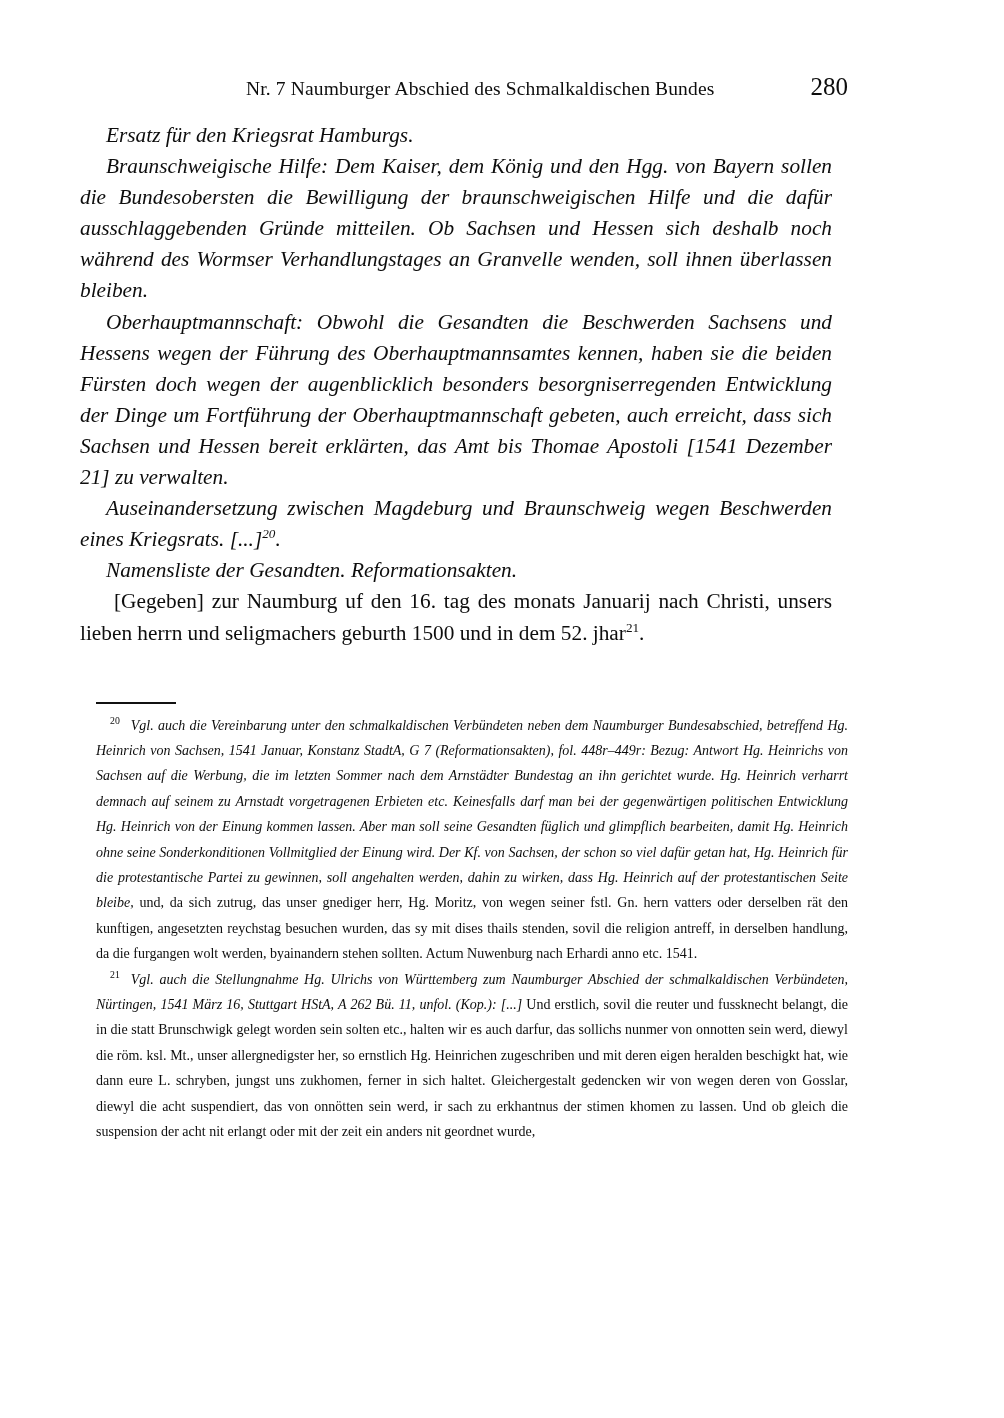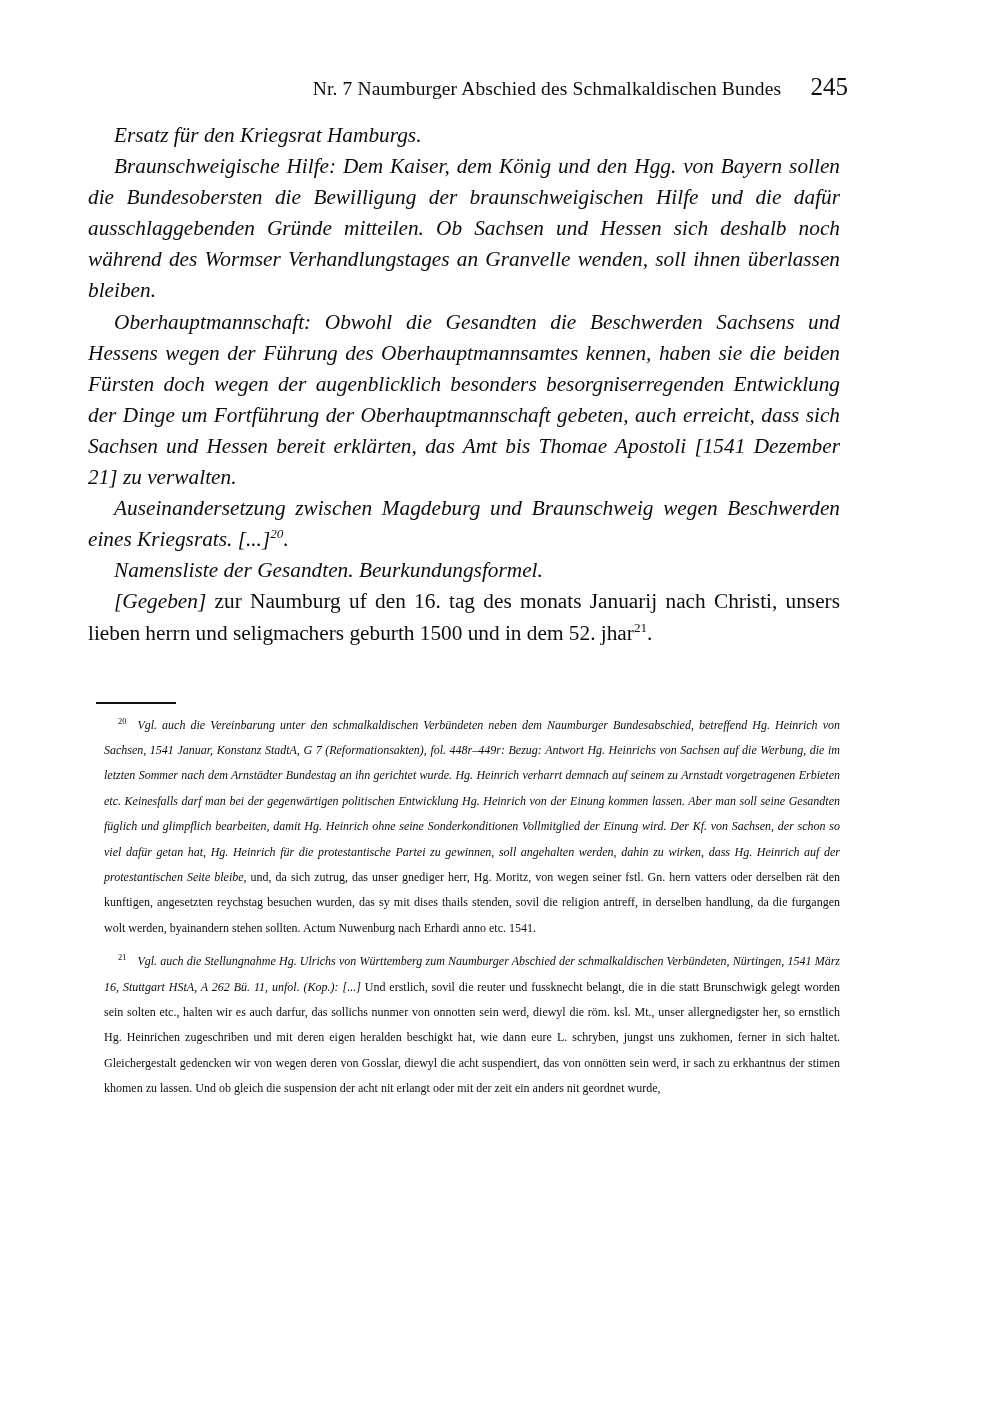--- a/index.html
+++ b/index.html
@@ -20,60 +20,60 @@
 
   
   .runhead {
     position: absolute;
     left: 96px;
     top: 78px;
     width: 752px;
     height: 30px;
     display: flex;
     align-items: baseline;
-    justify-content: center;
+    justify-content: flex-start;
   }
   .runhead-title {
     font-size: 19.5px;
     letter-spacing: 0.15px;
     white-space: nowrap;
     margin-left: 150px;
   }
   .runhead-folio {
     position: absolute;
     right: 0;
     top: -4px;
     font-size: 25px;
     line-height: 1;
   }
 
   
   .body-block {
     position: absolute;
-    left: 88px;
+    left: 80px;
     top: 120px;
     width: 752px;
   }
   p.para {
     margin: 0;
     text-align: justify;
     text-justify: inter-word;
     font-size: 21.3px;
     line-height: 31.1px;
     text-indent: 26px;
     hyphens: manual;
   }
   p.para.it {
     font-style: italic;
   }
   p.para .rm {
     font-style: normal;
   }
   p.para .it {
-    font-style: italic;
+    margin-left: 8px;
   }
   sup.fn {
     font-size: 0.62em;
     vertical-align: super;
     line-height: 0;
     font-style: normal;
   }
   p.para.it sup.fn { font-style: italic; }
 
   
@@ -86,23 +86,23 @@
     top: 702px;
     width: 752px;
   }
   .fn-rule {
     width: 80px;
     height: 1.6px;
     background: #111111;
     margin: 0 0 9px 0;
   }
   p.fnote {
-    margin: 8px;
+    margin: 0;
     text-align: justify;
-    font-size: 12px;
+    font-size: 14px;
     line-height: 25.4px;
     font-style: italic;
     hyphens: manual;
   }
   p.fnote .rm { font-style: normal; }
   p.fnote .it { font-style: italic; }
   .fn-num {
     font-style: normal;
     font-size: 0.70em;
     vertical-align: super;
@@ -111,34 +111,34 @@
     margin-right: 11px;
   }
 </style>
 </head>
 <body>
 
 <div class="page">
 
   <div class="runhead">
     <span class="runhead-title">Nr. 7 Naumburger Abschied des Schmalkaldischen Bundes</span>
-    <span class="runhead-folio">245</span>
+    <span class="runhead-folio">280</span>
   </div>
 
   <div class="body-block">
 
     <p class="para it">Ersatz für den Kriegsrat Hamburgs.</p>
 
     <p class="para it">Braunschweigische Hilfe: Dem Kaiser, dem König und den Hgg. von Bayern sollen die Bundesobersten die Bewilligung der braunschweigischen Hilfe und die dafür ausschlaggebenden Gründe mitteilen. Ob Sachsen und Hessen sich deshalb noch während des Wormser Verhandlungstages an Granvelle wenden, soll ihnen überlassen bleiben.</p>
 
     <p class="para it">Oberhauptmannschaft: Obwohl die Gesandten die Beschwerden Sachsens und Hessens wegen der Führung des Oberhauptmannsamtes kennen, haben sie die beiden Fürsten doch wegen der augenblicklich besonders besorgniserregenden Entwicklung der Dinge um Fortführung der Oberhauptmannschaft gebeten, auch erreicht, dass sich Sachsen und Hessen bereit erklärten, das Amt bis Thomae Apostoli [1541 Dezember 21] zu verwalten.</p>
 
     <p class="para it"><span>Auseinandersetzung zwischen Magdeburg und Braunschweig wegen Beschwerden eines Kriegsrats. [...]</span><sup class="fn">20</sup><span>.</span></p>
 
-    <p class="para it">Namensliste der Gesandten. Beurkundungsformel.</p>
+    <p class="para it">Namensliste der Gesandten. Reformationsakten.</p>
 
     <p class="para rmpara"><span class="it">[Gegeben]</span><span class="rm"> zur Naumburg uf den 16. tag des monats Januarij nach Christi, unsers lieben herrn und seligmachers geburth 1500 und in dem 52. jhar</span><sup class="fn">21</sup><span class="rm">.</span></p>
   </div>
 
   <div class="footnotes">
     <div class="fn-rule"></div>
 
     <p class="fnote"><span class="fn-num">20</span><span class="it">Vgl. auch die Vereinbarung unter den schmalkaldischen Verbündeten neben dem Naumburger Bundesabschied, betreffend Hg. Heinrich von Sachsen, 1541 Januar, Konstanz StadtA, G 7 (Reformationsakten), fol. 448r–449r: Bezug: Antwort Hg. Heinrichs von Sachsen auf die Werbung, die im letzten Sommer nach dem Arnstädter Bundestag an ihn gerichtet wurde. Hg. Heinrich verharrt demnach auf seinem zu Arnstadt vorgetragenen Erbieten etc. Keinesfalls darf man bei der gegenwärtigen politischen Entwicklung Hg. Heinrich von der Einung kommen lassen. Aber man soll seine Gesandten füglich und glimpflich bearbeiten, damit Hg. Heinrich ohne seine Sonderkonditionen Vollmitglied der Einung wird. Der Kf. von Sachsen, der schon so viel dafür getan hat, Hg. Heinrich für die protestantische Partei zu gewinnen, soll angehalten werden, dahin zu wirken, dass Hg. Heinrich auf der protestantischen Seite bleibe,</span><span class="rm"> und, da sich zutrug, das unser gnediger herr, Hg. Moritz, von wegen seiner fstl. Gn. hern vatters oder derselben rät den kunftigen, angesetzten reychstag besuchen wurden, das sy mit dises thails stenden, sovil die religion antreff, in derselben handlung, da die furgangen wolt werden, byainandern stehen sollten. Actum Nuwenburg nach Erhardi anno etc. 1541.</span></p>
 
     <p class="fnote"><span class="fn-num">21</span><span class="it">Vgl. auch die Stellungnahme Hg. Ulrichs von Württemberg zum Naumburger Abschied der schmalkaldischen Verbündeten, Nürtingen, 1541 März 16, Stuttgart HStA, A 262 Bü. 11, unfol. (Kop.): [...]</span><span class="rm"> Und erstlich, sovil die reuter und fussknecht belangt, die in die statt Brunschwigk gelegt worden sein solten etc., halten wir es auch darfur, das sollichs nunmer von onnotten sein werd, diewyl die röm. ksl. Mt., unser allergnedigster her, so ernstlich Hg. Heinrichen zugeschriben und mit deren eigen heralden beschigkt hat, wie dann eure L. schryben, jungst uns zukhomen, ferner in sich haltet. Gleichergestalt gedencken wir von wegen deren von Gosslar, diewyl die acht suspendiert, das von onnötten sein werd, ir sach zu erkhantnus der stimen khomen zu lassen. Und ob gleich die suspension der acht nit erlangt oder mit der zeit ein anders nit geordnet wurde,</span></p>

